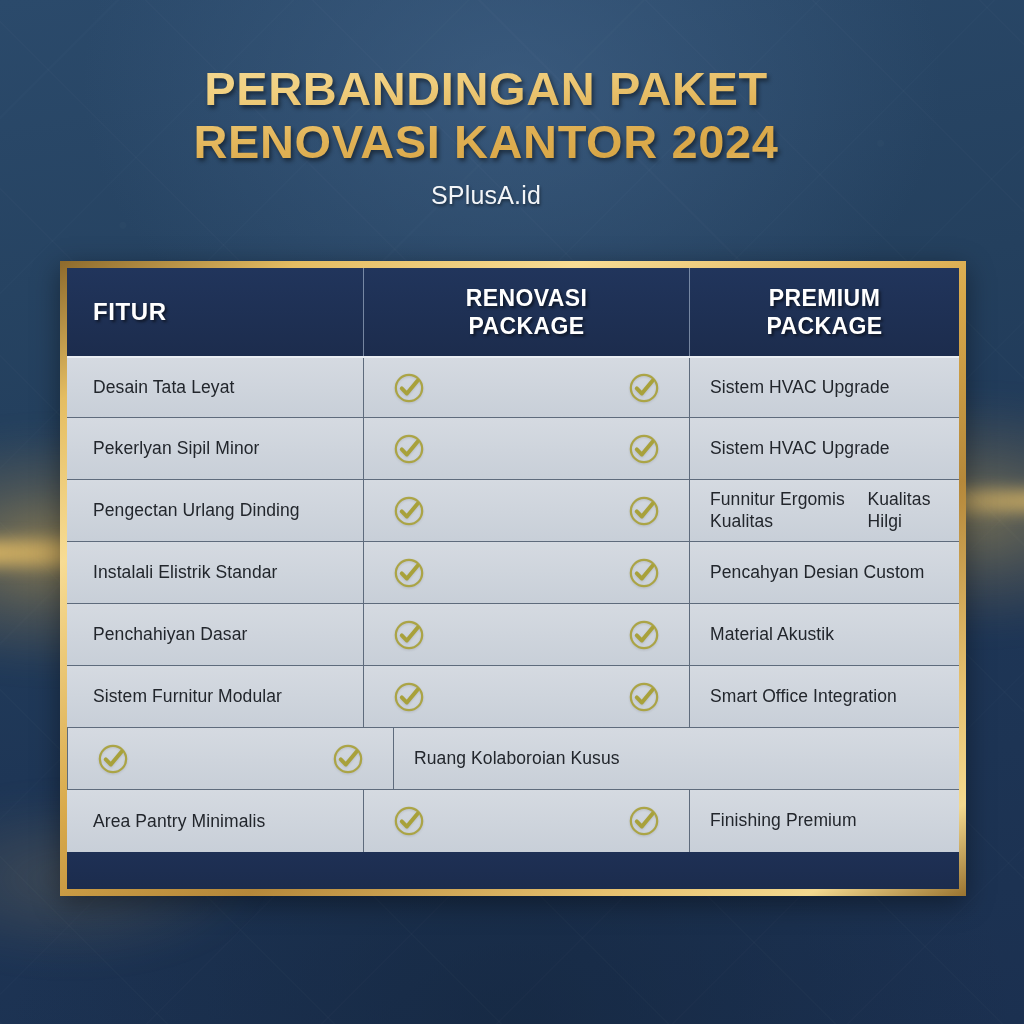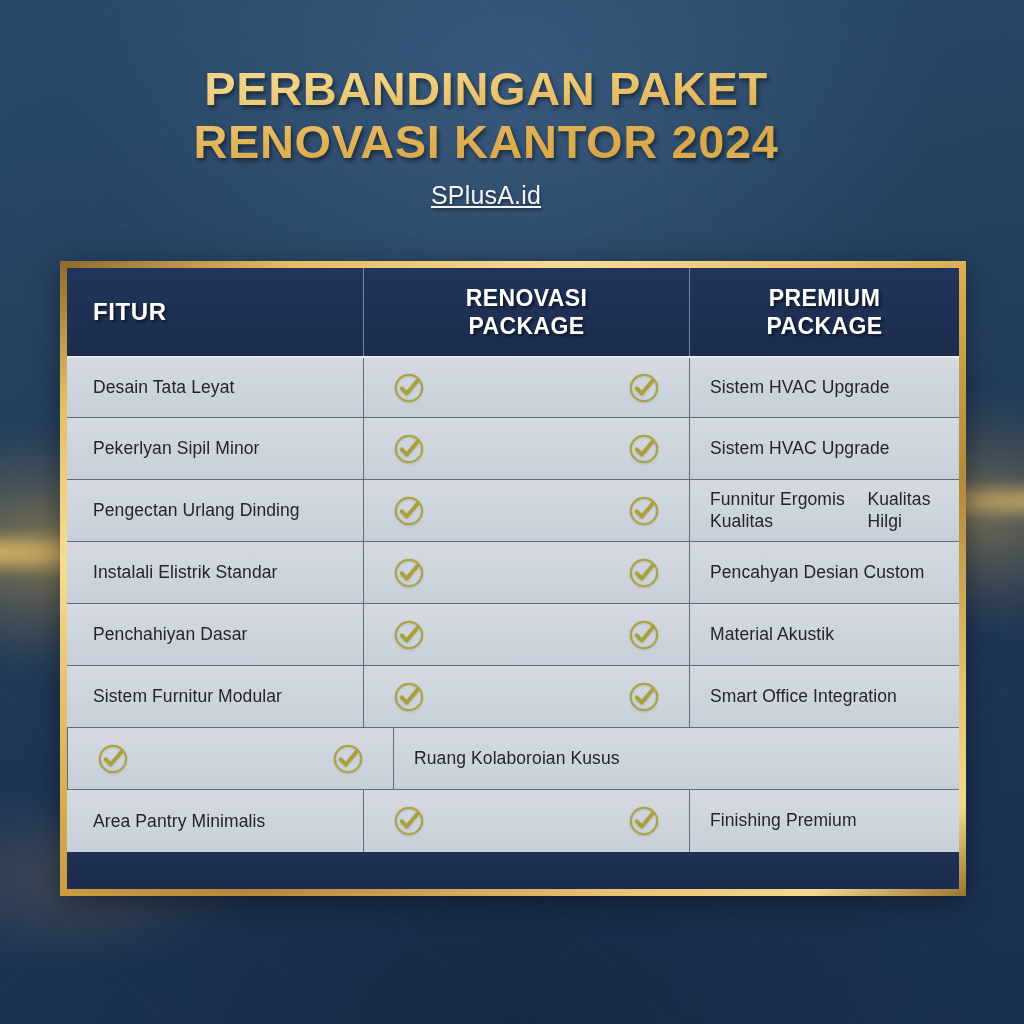--- a/index.html
+++ b/index.html
@@ -70,21 +70,20 @@
     background:linear-gradient(175deg,#f6dfa0 0%,#f0cf7f 28%,#e0b155 58%,#d8a646 78%,#efd089 100%);
     -webkit-background-clip:text; background-clip:text;
     color:transparent; -webkit-text-fill-color:transparent;
     filter:drop-shadow(2px 3px 2px rgba(0,0,0,.45));
   }
   #title .line{ display:block; }
   #subtitle{
     margin-top:13px; font-size:25px; color:#f2f5f8; font-weight:400;
     letter-spacing:.2px;
     text-shadow:1px 2px 3px rgba(0,0,0,.45);
-    text-decoration:underline;
   }
 
   
   #table-frame{
     position:absolute; left:60px; top:261px; width:906px; height:635px;
     padding:7px;
     background:linear-gradient(150deg,#8d6a2c 0%,#e4bd62 12%,#f7dc94 26%,#d8a94b 48%,#b5883a 64%,#e7c270 82%,#f3d98f 92%,#9a7430 100%);
     box-shadow:0 7px 26px rgba(0,0,0,.40);
   }
   #table-inner{

